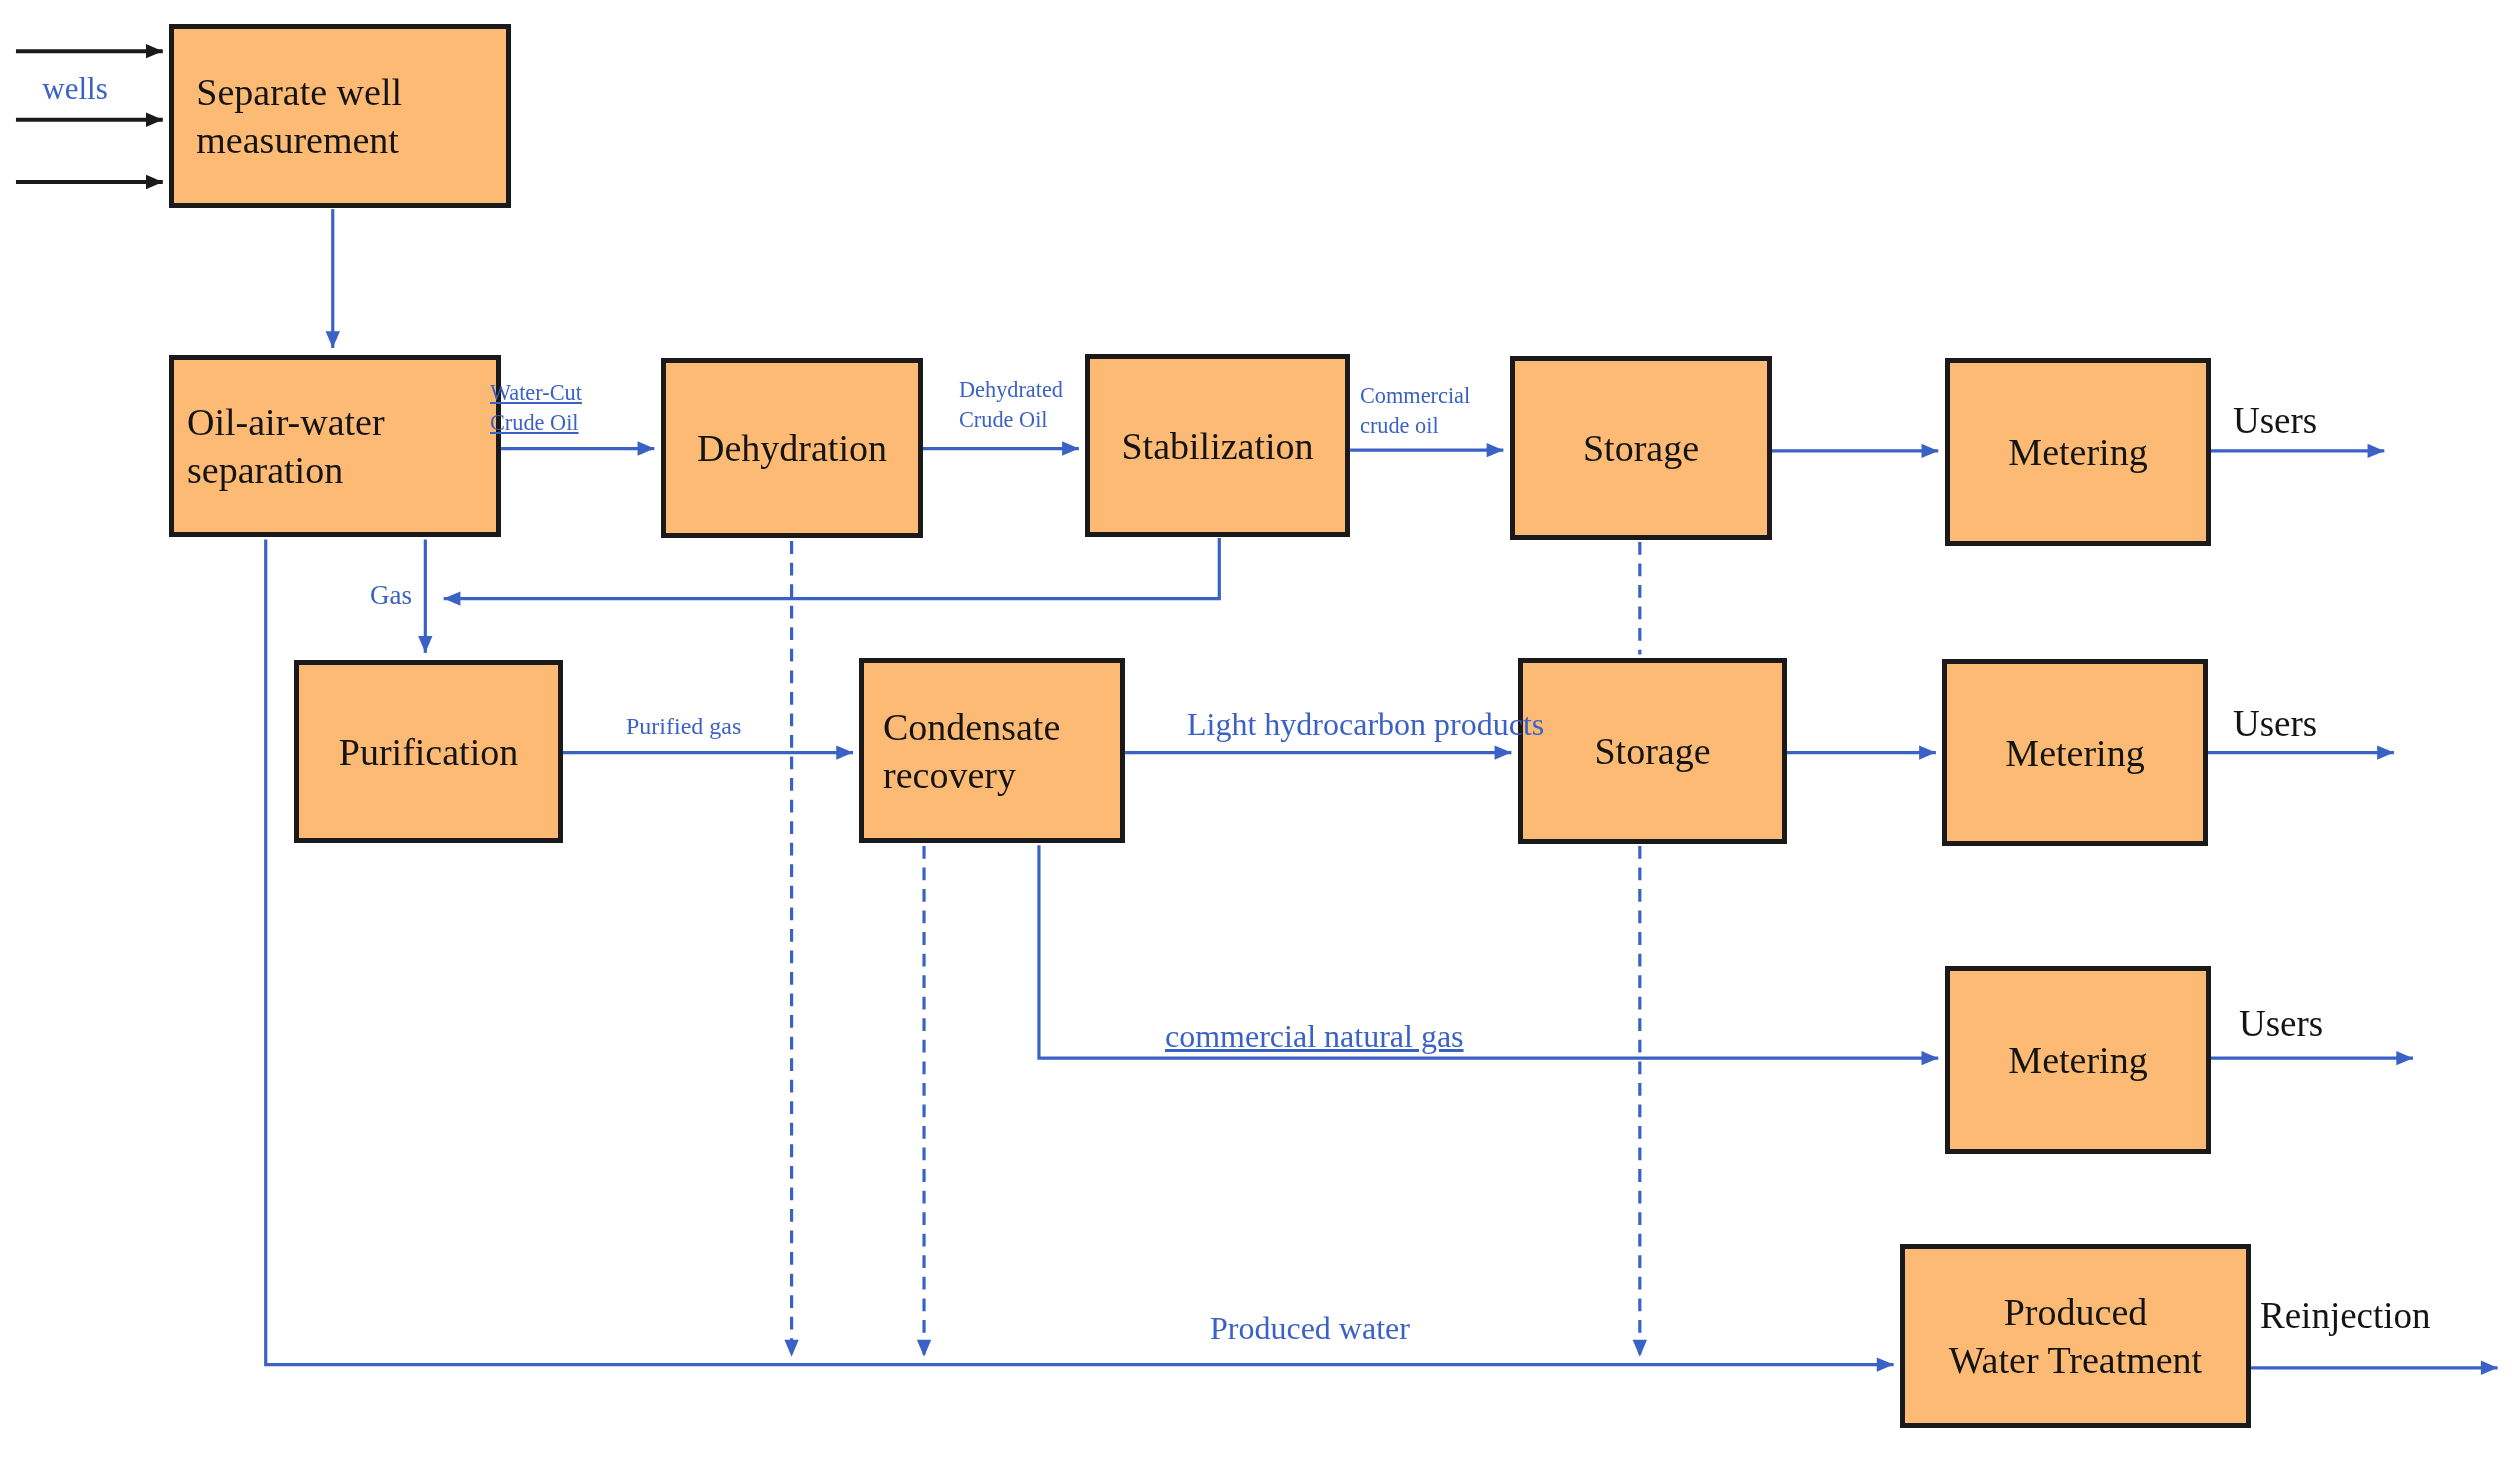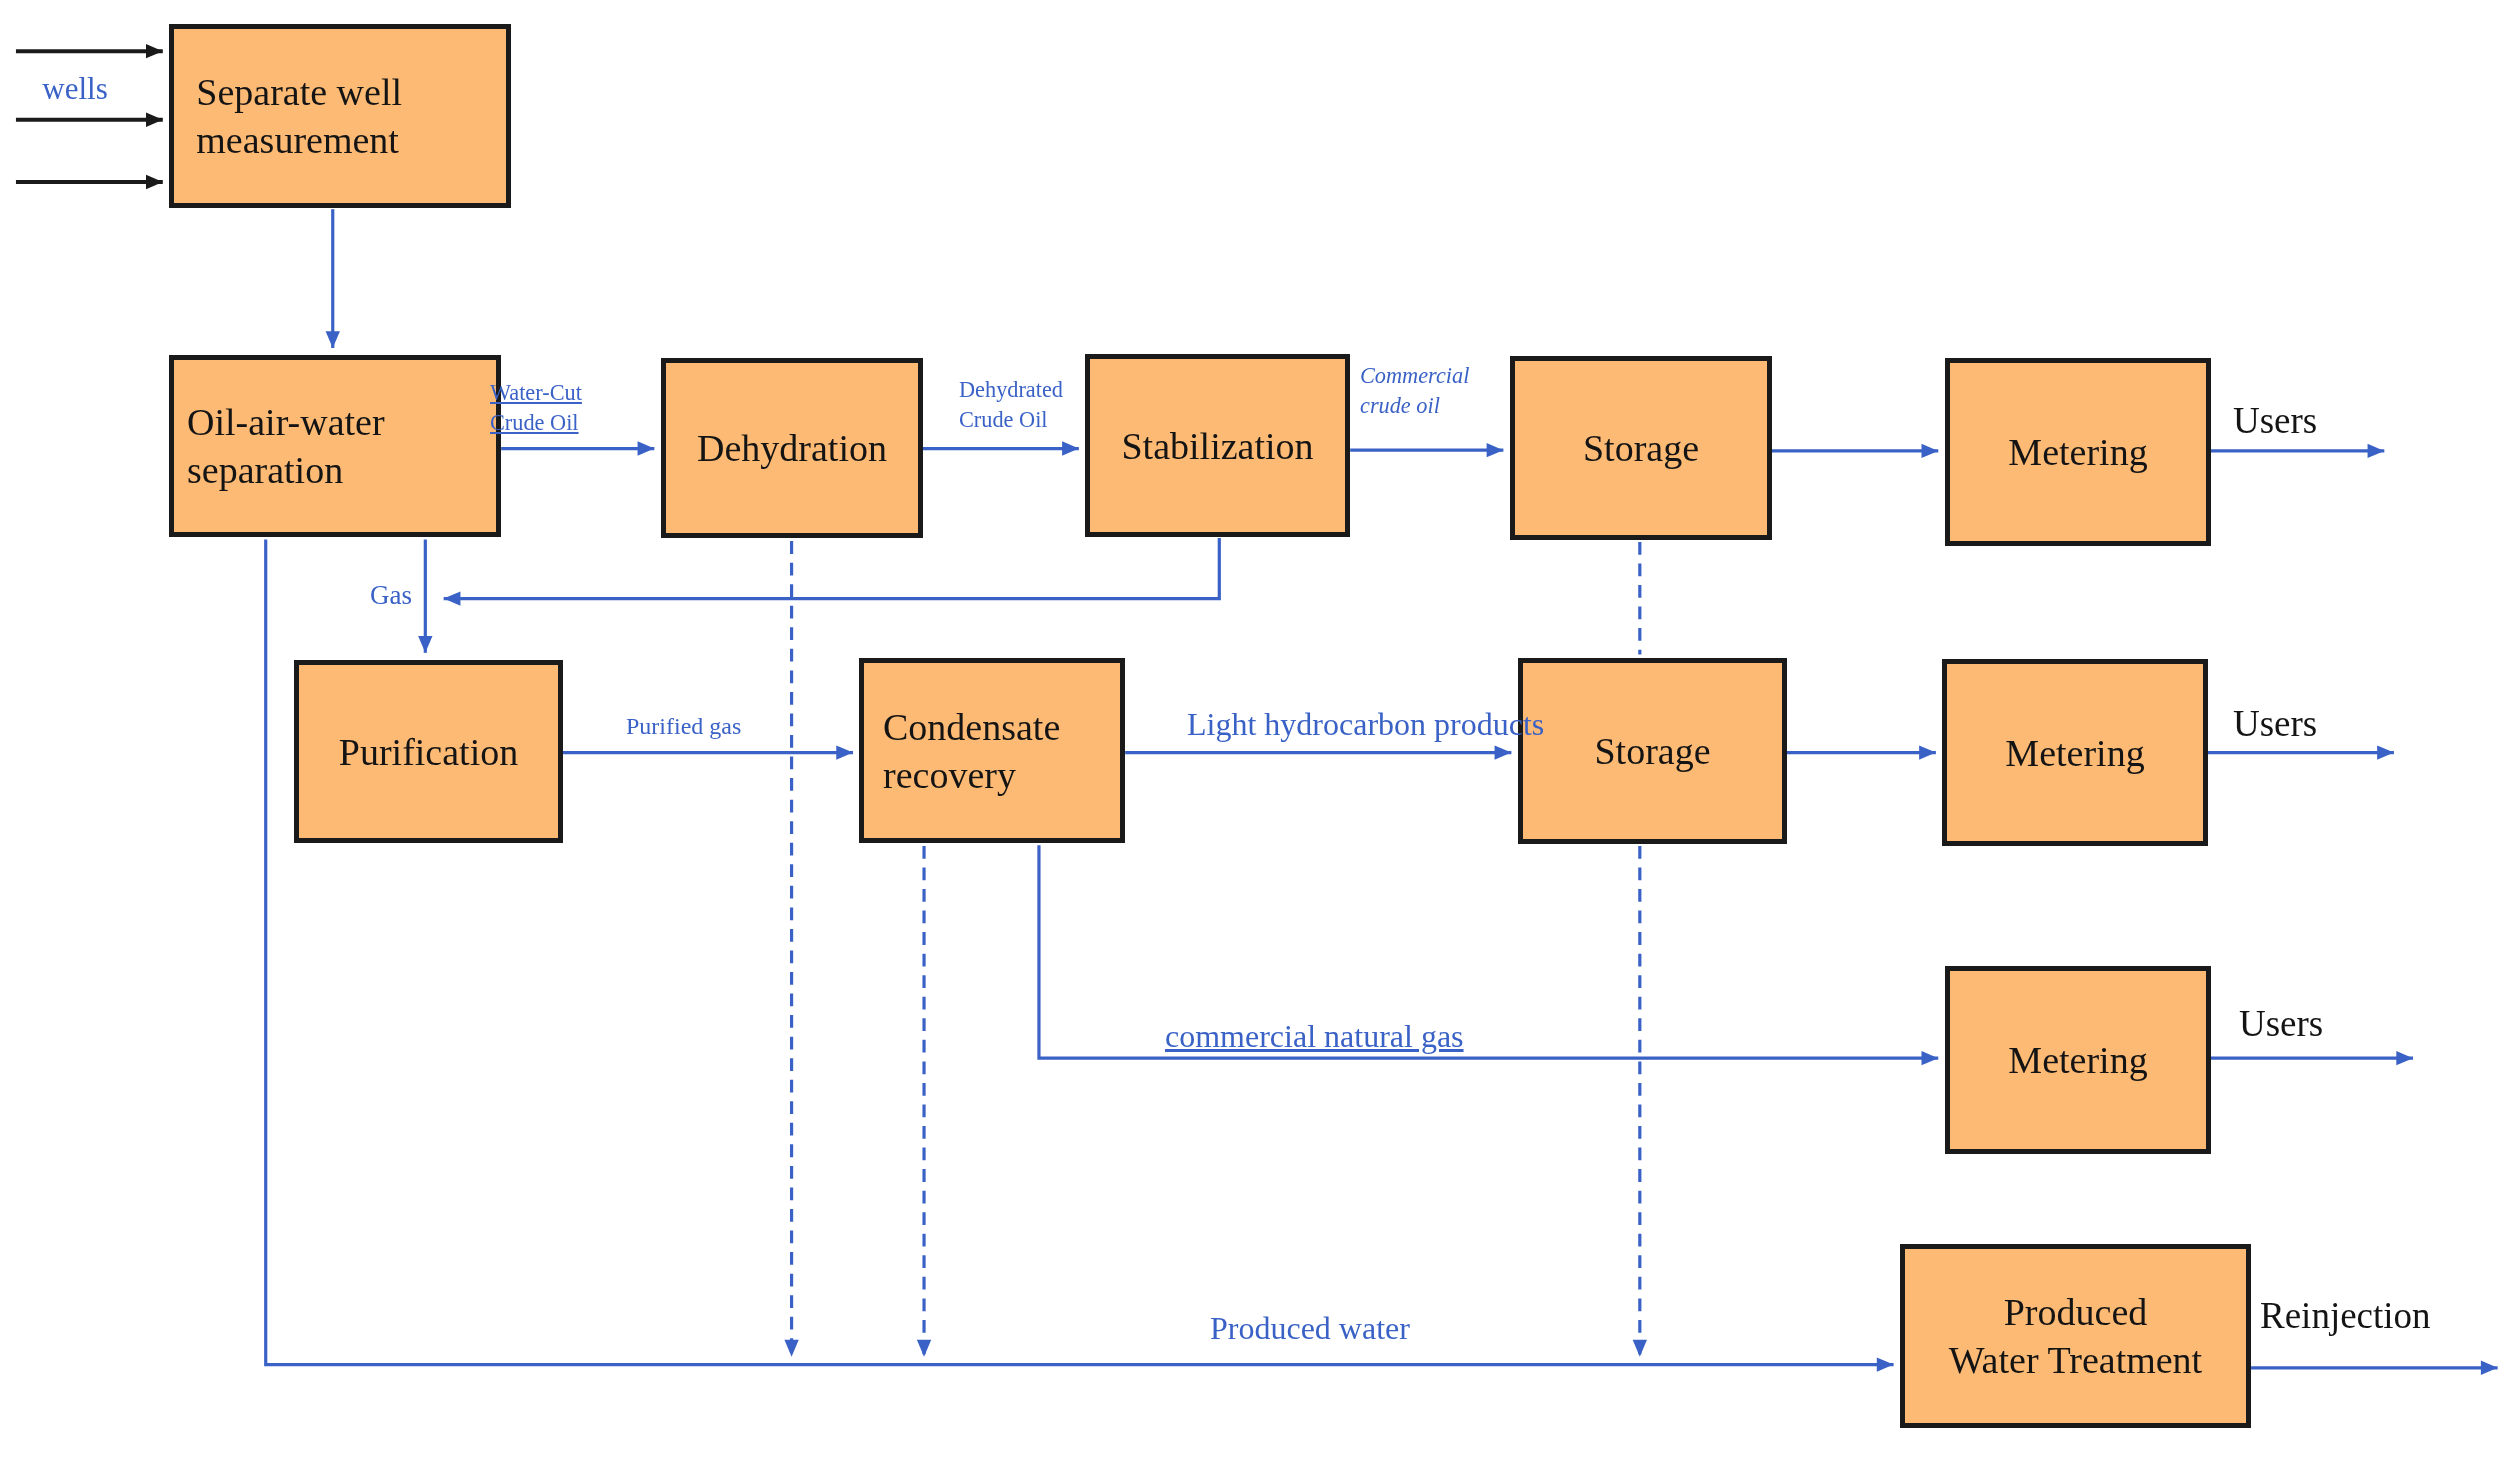--- a/index.html
+++ b/index.html
@@ -137,21 +137,21 @@
   <div class="slabel sm" style="left:490px;top:378px;text-decoration:underline;">
     <div>Water-Cut</div>
     <div>Crude Oil</div>
   </div>
 
   <div class="slabel sm" style="left:959px;top:375px;">
     <div>Dehydrated</div>
     <div>Crude Oil</div>
   </div>
 
-  <div class="slabel sm" style="left:1360px;top:361px;font-style:italic;">
+  <div class="slabel sm" style="left:1360px;top:381px;">
     <div>Commercial</div>
     <div>crude oil</div>
   </div>
 
   <div class="slabel" style="left:319px;top:579px;width:93px;text-align:right;font-size:27px;">Gas</div>
 
   <div class="slabel" style="left:626px;top:712px;font-size:24px;">Purified gas</div>
 
   <div class="slabel md" style="left:1187px;top:705px;">Light hydrocarbon products</div>
 

